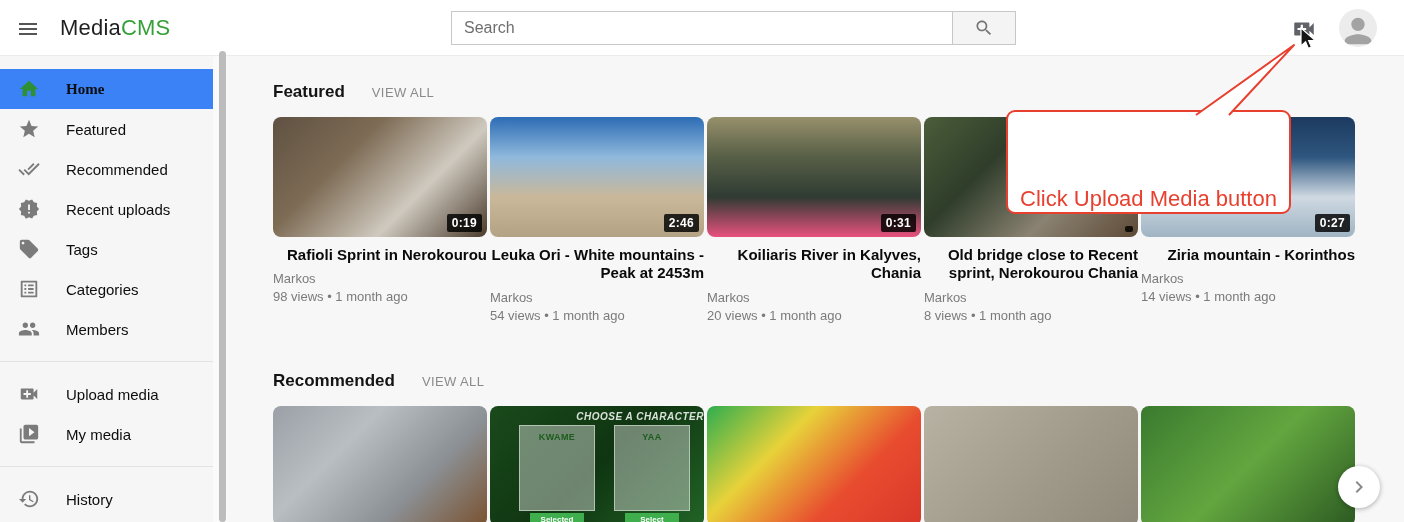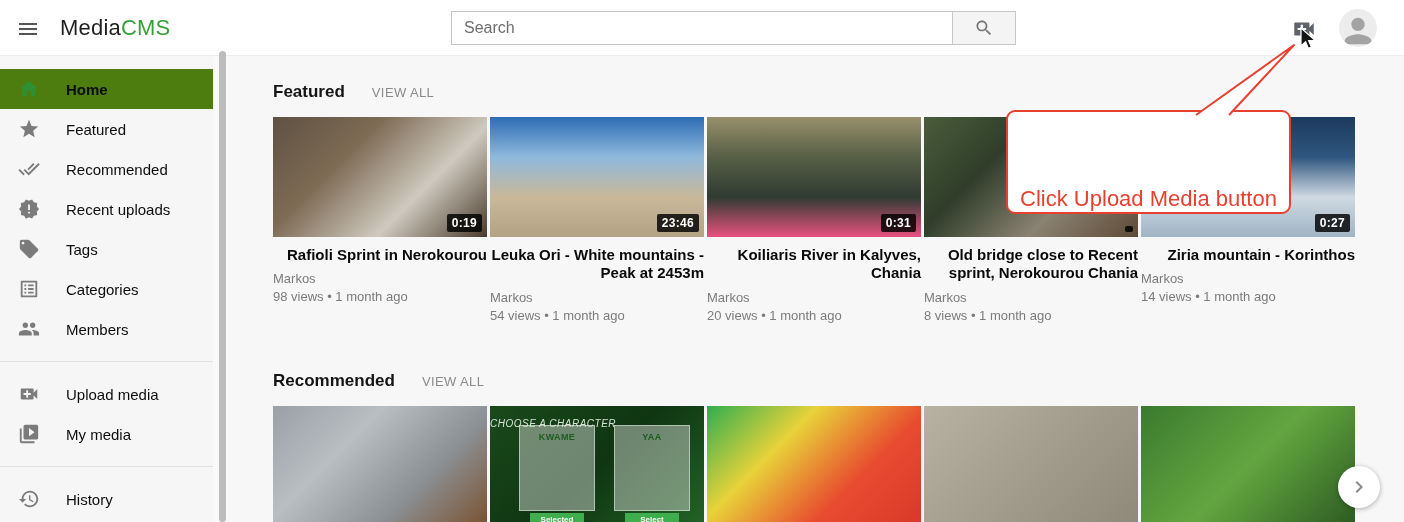--- a/index.html
+++ b/index.html
@@ -49,21 +49,21 @@
     display:flex; align-items:flex-end; justify-content:center;
   }
   .avatar svg { width:40px; height:40px; color:#a3a3a3; margin-bottom:-4px; }
 
   
   .sidebar {
     position:absolute; left:0; top:57px; width:213px; bottom:0;
     background:#f6f6f6; padding-top:12px; z-index:5;
   }
   .nav-item { display:flex; align-items:center; height:40px; padding-left:18px; cursor:pointer; }
-  .nav-item.active { background:#4d7c0f; }
+  .nav-item.active { background:#3b82f6;font-family:Liberation Serif, serif; }
   .nav-icon { width:22px; height:22px; margin-right:26px; color:#7b7b7b; flex:none; }
   .nav-icon svg { width:22px; height:22px; }
   .nav-item.active .nav-icon { color:#2f8f33; }
   .nav-label { font-size:15px; color:#0d0d0d; white-space:nowrap; }
   .nav-item.active .nav-label { font-weight:700; }
   .nav-divider { height:1px; background:#e2e2e2; margin:12px 0; }
   .sb-gutter { position:absolute; left:213px; top:57px; width:14px; bottom:0; background:#fafafa; z-index:5; }
   .sb-thumb {
     position:absolute; left:219px; top:51px; bottom:0; width:7px;
     background:#bcbcbc; border-radius:4px; z-index:7; cursor:pointer;
@@ -72,33 +72,33 @@
   
   .main { position:absolute; left:227px; top:57px; right:0; bottom:0; overflow:hidden; }
   .section { padding-left:46px; }
   .section-head { margin-top:25px; margin-bottom:15px; display:flex; align-items:baseline; }
   .section-title { font-size:17px; font-weight:700; color:#141414; }
   .view-all { margin-left:27px; font-size:13px; font-weight:500; color:#8a8a8a;
     letter-spacing:.4px; cursor:pointer; text-decoration:none; }
   .section.second .section-head { margin-top:48px; }
   .cards { display:flex; gap:3px; }
   .card { width:214px; flex:none; }
-  .thumb { position:relative; width:214px; height:120px; background:#ddd; cursor:pointer; }
+  .thumb { position:relative; width:214px; height:120px; background:#ddd; cursor:pointer;border-radius:8px; }
   .badge {
     position:absolute; right:5px; bottom:5px; background:rgba(0,0,0,.82); color:#fff;
     font-size:12px; font-weight:700; letter-spacing:.3px; padding:2px 5px; border-radius:2px;
   }
   .badge.cam { padding:3px 4px; }
   .card-title { margin-top:9px; font-size:15px; font-weight:700; color:#0a0a0a; line-height:1.22; cursor:pointer;text-align:right; }
   .card-author { margin-top:7px; font-size:13px; color:#7b7b7b; cursor:pointer; }
   .card-meta { margin-top:3px; font-size:13px; color:#7b7b7b; }
 
   
-  .g-title { position:absolute; top:12px; left:0; right:0; text-align:left;
-    font-size:10px; font-weight:400; font-style:italic; color:#d9e1d9; letter-spacing:.5px; }
+  .g-title { position:absolute; top:5px; left:0; right:0; text-align:right;
+    font-size:10px; font-weight:700; font-style:italic; color:#d9e1d9; letter-spacing:.5px; }
   .g-panel { position:absolute; top:19px; width:76px; height:86px;
     background:rgba(205,212,205,.5); border:1px solid rgba(235,240,235,.55); text-align:center; }
   .g-panel.left { left:29px; } .g-panel.right { left:124px; }
   .g-name { margin-top:3px; font-size:9px; font-weight:700; color:#1d5c1d; letter-spacing:.4px; }
   .g-btn { position:absolute; bottom:0; width:54px; height:13px; background:#3fae4c; color:#fff;
     font-size:8px; font-weight:700; line-height:13px; text-align:center; }
   .g-btn.left { left:40px; } .g-btn.right { left:135px; }
 
   
   .next-btn {
@@ -248,21 +248,21 @@
     <div class="thumb" style="background: linear-gradient(135deg, rgb(95, 81, 66), rgb(125, 107, 84), rgb(207, 201, 191), rgb(74, 59, 44));">
       <span class="badge dur">0:19</span>
 
     </div>
     <div class="card-title">Rafioli Sprint in Nerokourou</div>
     <div class="card-author">Markos</div>
     <div class="card-meta">98 views • 1 month ago</div>
   </div>
         <div class="card">
     <div class="thumb" style="background: linear-gradient(rgb(45, 108, 181), rgb(143, 185, 220), rgb(201, 184, 154), rgb(179, 163, 132));">
-      <span class="badge dur">23:46</span>
+      <span class="badge dur">2:46</span>
 
     </div>
     <div class="card-title">Leuka Ori - White mountains - Peak at 2453m</div>
     <div class="card-author">Markos</div>
     <div class="card-meta">54 views • 1 month ago</div>
   </div>
         <div class="card">
     <div class="thumb" style="background: linear-gradient(rgb(151, 144, 108), rgb(87, 95, 70), rgb(47, 59, 51), rgb(232, 81, 126));">
       <span class="badge dur">0:31</span>
 

